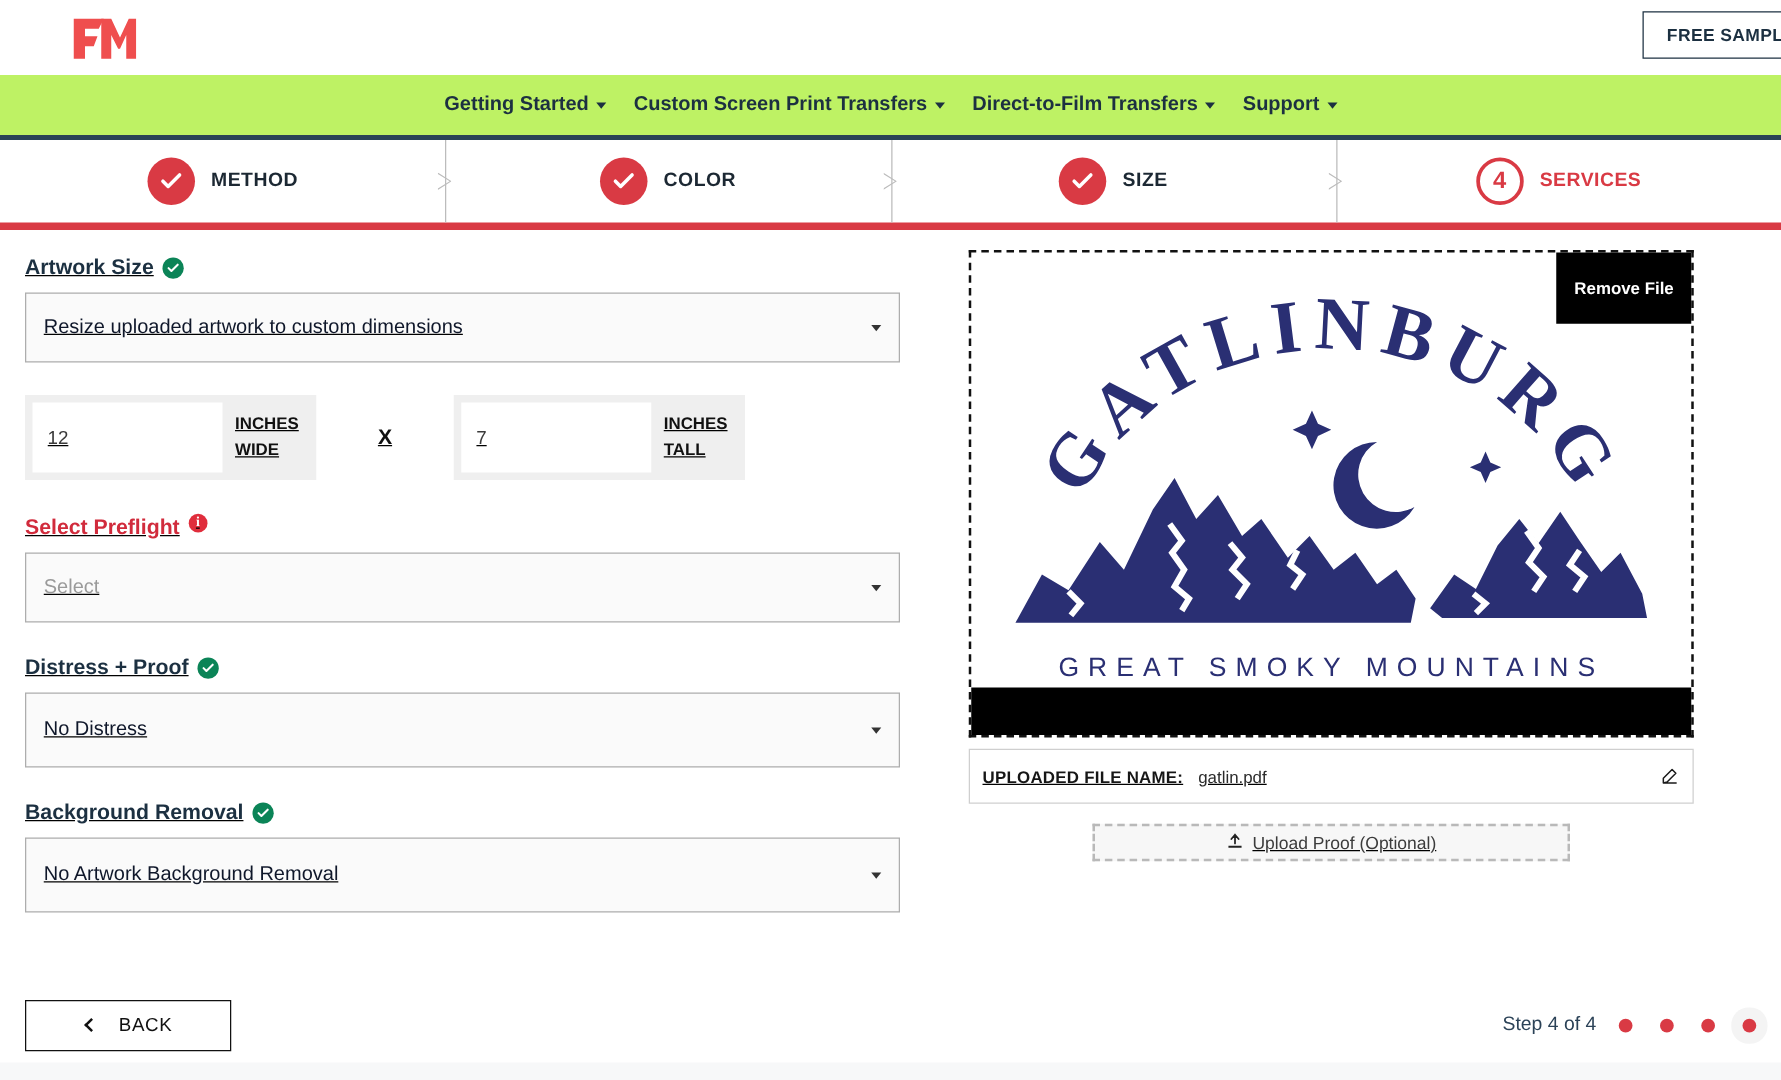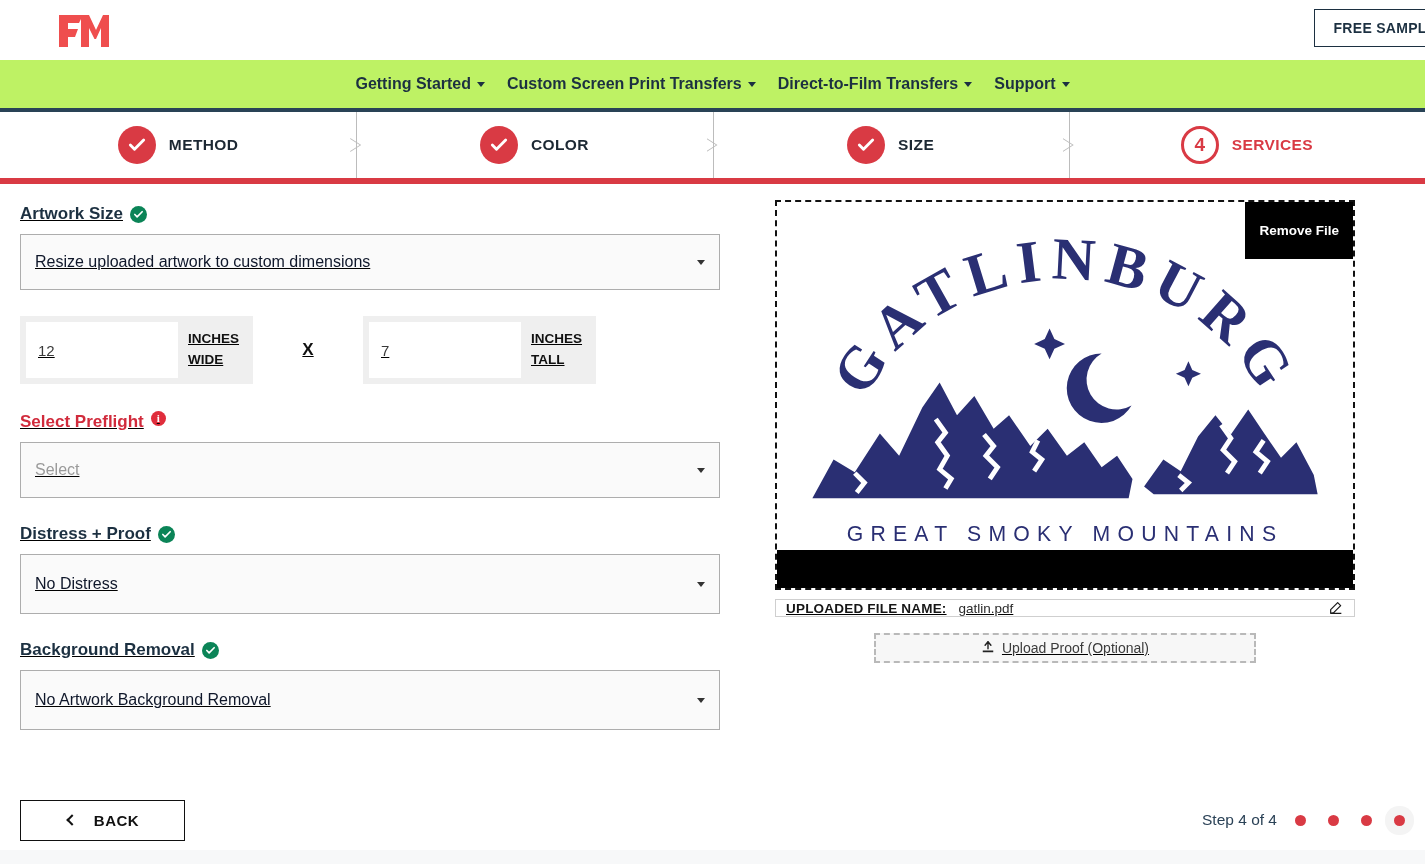--- a/index.html
+++ b/index.html
@@ -195,21 +195,21 @@
   .artwork-canvas {
     position: absolute; left: 0; top: 0; right: 0; bottom: 0;
     display: flex; align-items: center; justify-content: center;
   }
   .black-strip {
     position: absolute; left: 0; right: 0; bottom: 0;
     height: 38px; background: #000;
   }
   .file-name-bar {
     margin-top: 9px;
-    width: 580px; height: 18px;
+    width: 580px; height: 44px;
     border: 1px solid #cfcfcf;
     display: flex; align-items: center;
     padding: 0 10px;
     font-size: 13.5px;
     background: #fff;
   }
   .file-name-label { font-weight: bold; color: #161616; letter-spacing: .2px; }
   .file-name-value { color: #2b2b2b; margin-left: 12px; }
   .edit-icon { margin-left: auto; cursor: pointer; display:flex; }
   .edit-icon svg { width: 16px; height: 16px; }
@@ -231,21 +231,21 @@
     position: absolute; left: 0; right: 0; bottom: 21px;
     height: 46px;
     display: flex; align-items: center;
     padding: 0 20px;
   }
   .btn-back {
     width: 165px; height: 41px;
     border: 1px solid #111; background: #fff;
     display: flex; align-items: center; justify-content: center;
     gap: 20px;
-    font-size: 15px; font-weight: bold; color: #111;
+    font-size: 15px; font-weight: normal; color: #111;
     letter-spacing: .5px;
     cursor: pointer;
   }
   .chev-left {
     display: inline-block; width: 8px; height: 8px;
     border-left: 2.6px solid #111; border-bottom: 2.6px solid #111;
     transform: rotate(45deg);
     position: relative; left: 2px;
   }
   .step-count {

